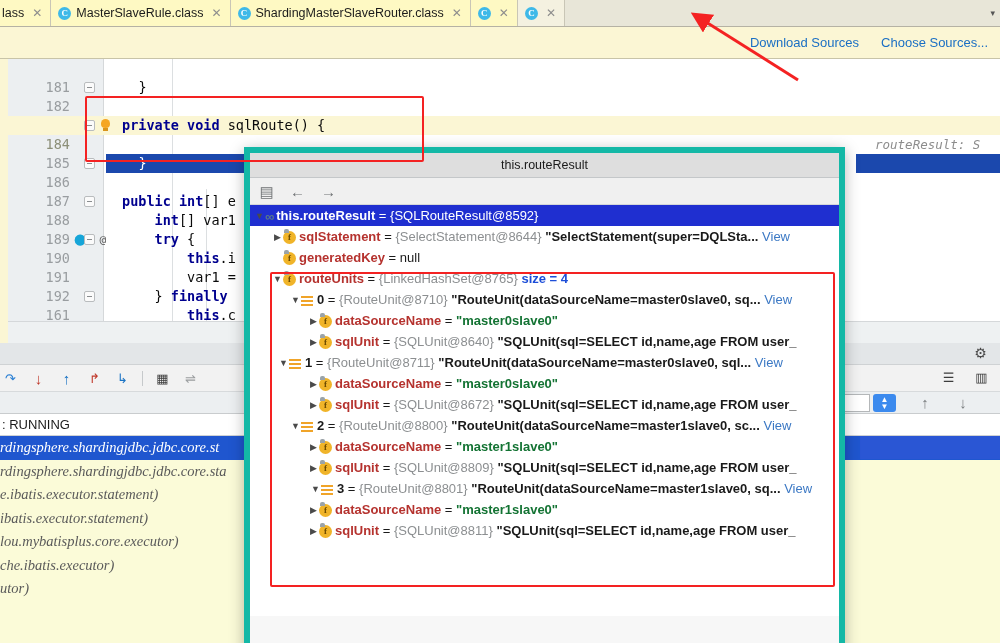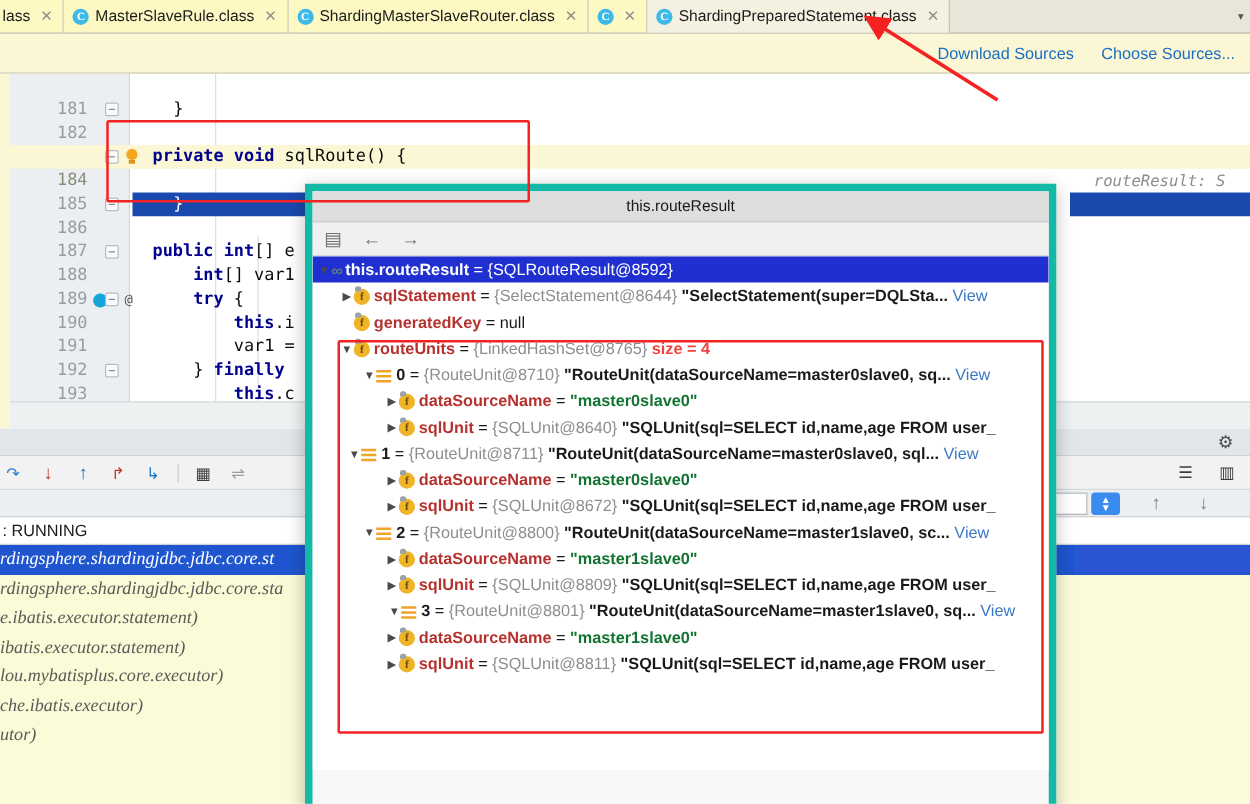--- a/index.html
+++ b/index.html
@@ -255,21 +255,21 @@
   }
   .ico-list span {
     position: absolute; left: 0; width: 12px; height: 2px; background: #f0a429;
   }
   .tname { color: #b5322e; font-weight: bold; }
   .tname.idx { color: #1a1a1a; font-weight: bold; }
   .teq { color: #1a1a1a; }
   .tref { color: #8c8f91; }
   .tstr { color: #1a1a1a; font-weight: bold; }
   .tgreen { color: #137333; font-weight: bold; }
-  .tsize { color: #ef4444; font-weight: bold; text-align: right; }
+  .tsize { color: #1d4ed8; font-weight: bold; text-align: right; }
   .tview { color: #3b78c4; }
 
   
   .redbox {
     position: absolute; border: 2.5px solid #f42222; pointer-events: none;
     border-radius: 2px;
   }
   .redarrow { position: absolute; pointer-events: none; }
 </style>
 </head>
@@ -291,21 +291,20 @@
       <span class="cls-ico">C</span>
       <span>ShardingMasterSlaveRouter.class</span>
       <span class="tab-x">✕</span>
     </div>
     <div class="tab">
       <span class="cls-ico">C</span>
       <span class="tab-x">✕</span>
     </div>
     <div class="tab active">
       <span class="cls-ico">C</span>
-      <span>ShardingPreparedStatement.class</span>
       <span class="tab-x">✕</span>
     </div>
     <div class="tabbar-arrow">▾</div>
   </div>
 
   <div class="banner">
     <span class="links">
       <a href="#">Download Sources</a>
       <a href="#">Choose Sources...</a>
     </span>
@@ -381,21 +380,21 @@
         <span class="ln">191</span>
         <span class="code" style="left:122px;">        <span class="kw">this</span>.i</span>
       </div>
 
       <div class="row">
         <span class="ln">192</span>
         <span class="code" style="left:122px;">        var1 =</span>
       </div>
 
       <div class="row">
-        <span class="ln">193</span>
+        <span class="ln">161</span>
         <span class="fold"></span>
         <span class="code" style="left:122px;">    } <span class="kw">finally</span></span>
       </div>
 
       <div class="row">
         <span class="ln">194</span>
         <span class="code" style="left:122px;">        <span class="kw">this</span>.c</span>
       </div>
 
       <div class="row">

